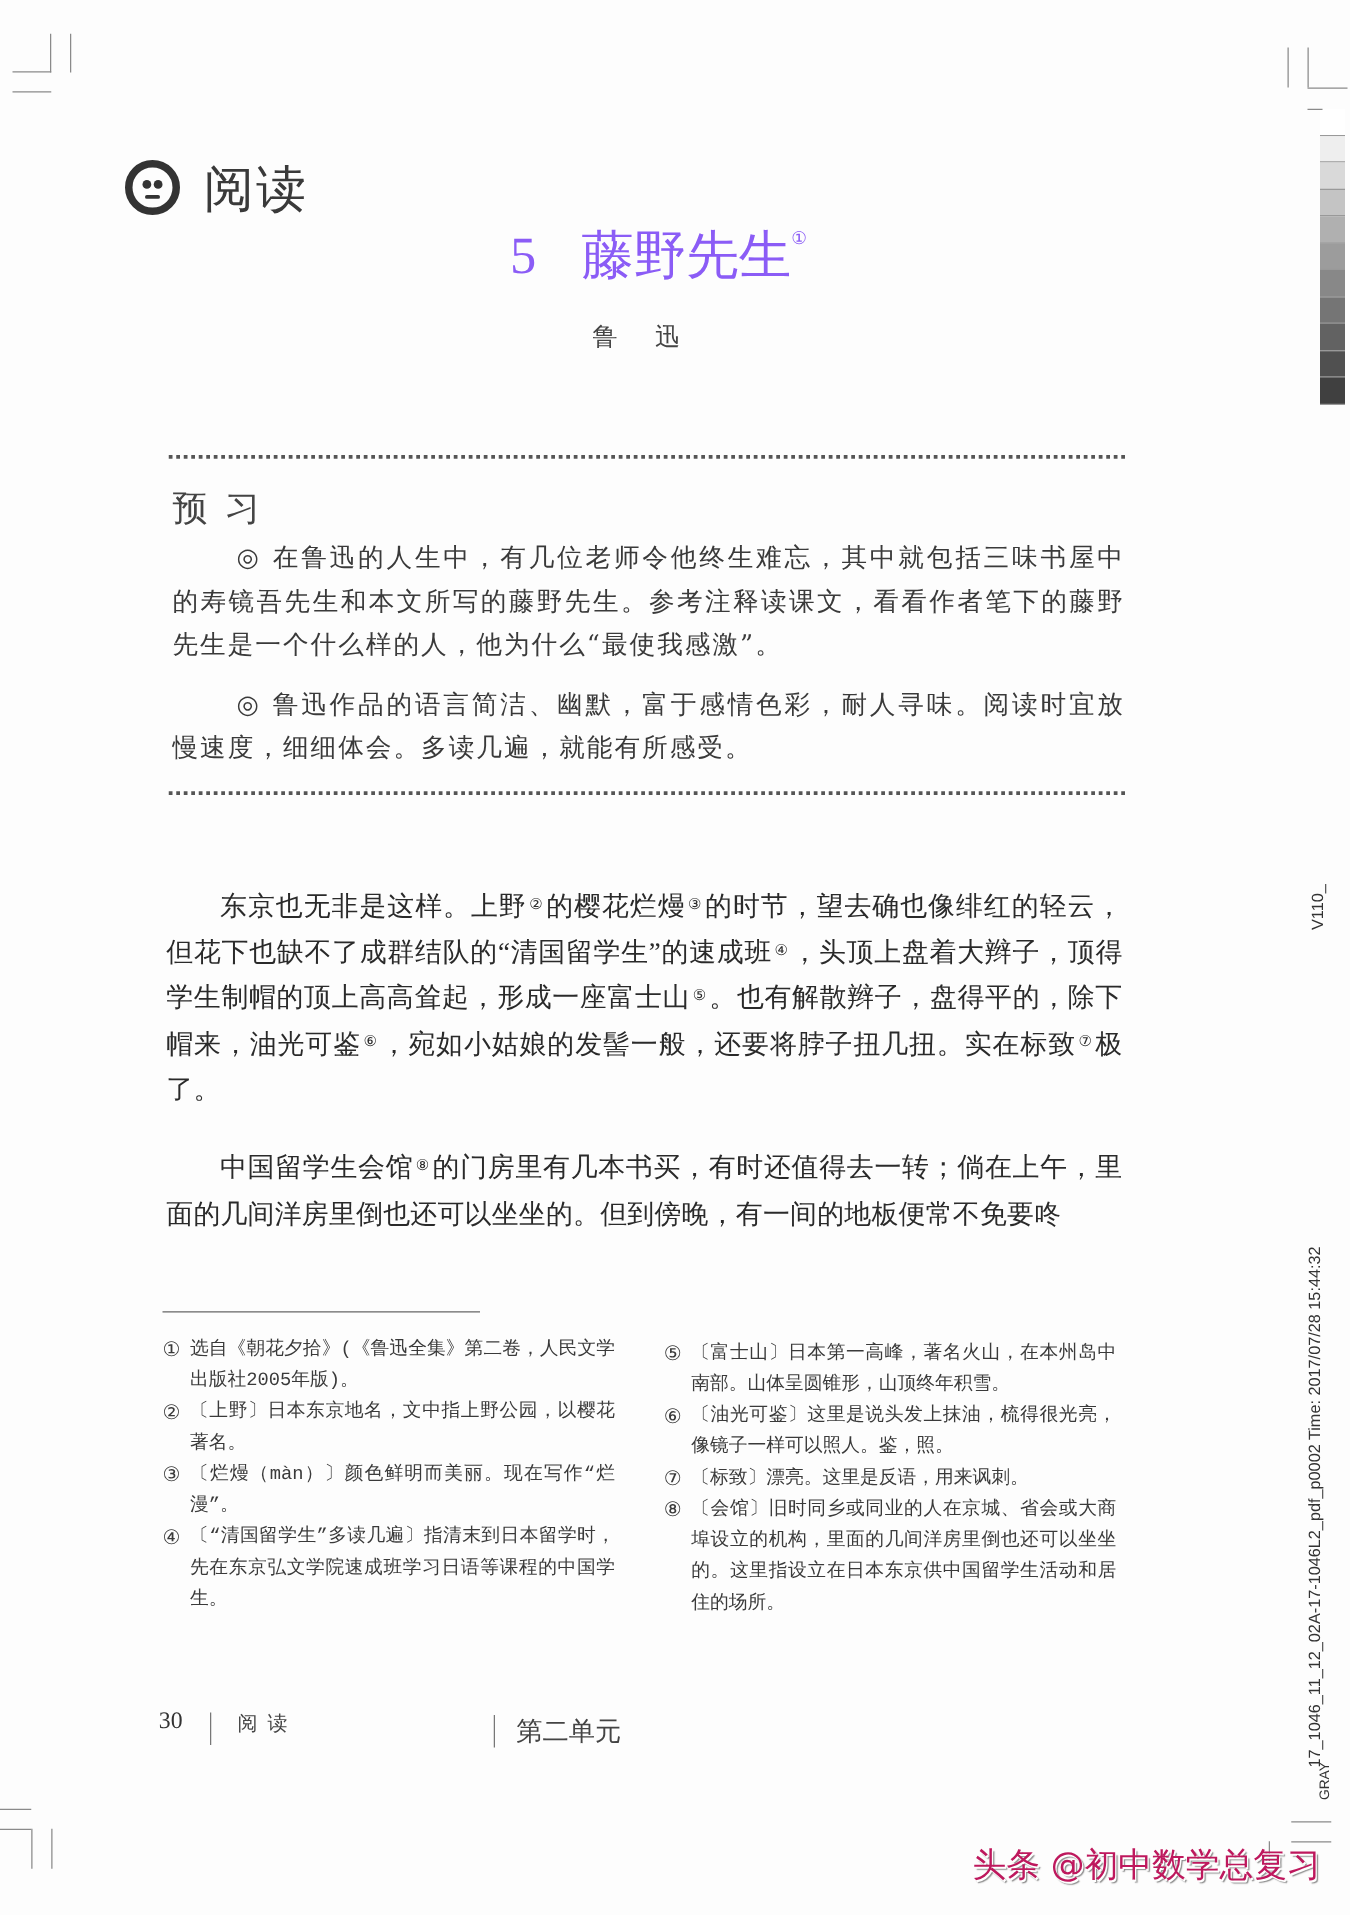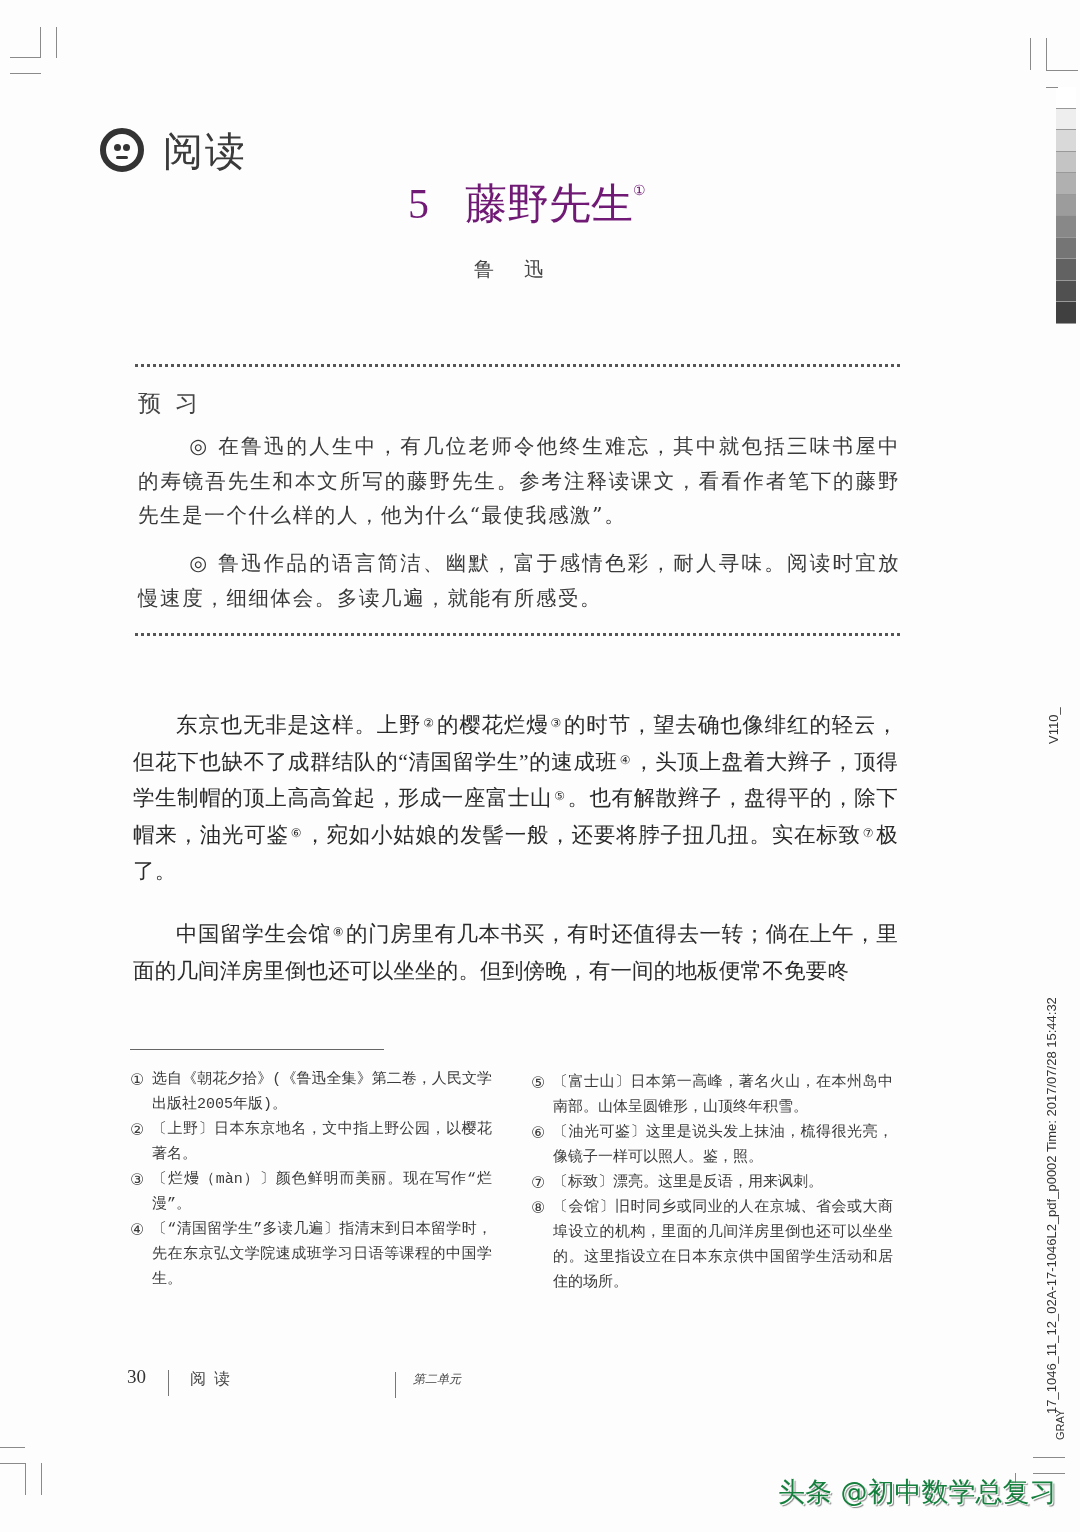--- a/index.html
+++ b/index.html
@@ -12,27 +12,27 @@
   .crop { position: absolute; background: #8a8a8a; }
   
   .smiley {
     left: 100px; top: 128px; width: 44px; height: 44px; box-sizing: border-box;
     border: 6px solid #333; border-radius: 50%;
   }
   .smiley .eye { position: absolute; width: 7px; height: 7px; background: #333; border-radius: 50%; top: 10px; }
   .smiley .eye.l { left: 8px; } .smiley .eye.r { right: 8px; }
   .smiley .mouth { position: absolute; left: 10px; width: 12px; height: 3px; background: #333; top: 22px; border-radius: 2px; }
   .section-title { left: 163px; top: 124px; font-size: 40px; color: #3a3a3a; letter-spacing: 2px; }
-  .lesson-title { left: 408px; top: 176px; font-size: 42px; color: #701a75; white-space: nowrap; }
+  .lesson-title { left: 408px; top: 176px; font-size: 42px; color: #8b5cf6; white-space: nowrap; }
   .lesson-title .num { margin-right: 36px; font-family: "Liberation Serif", serif; }
   .lesson-title sup { font-size: 14px; vertical-align: top; position: relative; top: 6px; }
   .author { left: 474px; top: 256px; font-size: 20px; color: #444; letter-spacing: 30px; }
   .dotline { left: 135px; width: 765px; height: 0; border-top: 3px dotted #555; }
   
-  .preview-heading { left: 138px; top: 388px; font-size: 23px; color: #444; letter-spacing: 14px; }
+  .preview-heading { left: 138px; top: 388px; font-size: 28px; color: #444; letter-spacing: 14px; }
   .preview-para {
     left: 138px; width: 762px; font-size: 20.5px; line-height: 34.5px; color: #3a3a3a;
     text-indent: 2.5em; text-align: justify; letter-spacing: 1.6px;
   }
   
   .body-para {
     left: 133px; width: 765px; font-size: 21.5px; line-height: 36.5px; color: #2a2a2a;
     text-indent: 2em; text-align: justify; letter-spacing: 0.2px;
     font-family: "Liberation Serif", "DejaVu Serif", serif;
   }
@@ -42,30 +42,30 @@
   .fn-col { width: 362px; font-size: 15px; line-height: 25px; color: #3a3a3a; font-family: "DejaVu Sans", "Liberation Sans", sans-serif; }
   .fn-col.left { left: 130px; top: 1067px; }
   .fn-col.right { left: 531px; top: 1070px; }
   .fn { display: flex; }
   .fn .mark { width: 22px; flex: none; font-size: 16px; }
   .fn .txt { flex: 1; text-align: justify; font-family: Liberation Mono, monospace; }
   
   .page-num { left: 127px; top: 1366px; font-size: 19px; color: #333; font-family: "Liberation Serif", serif; }
   .vbar { width: 1px; background: #777; }
   .footer-section { left: 190px; top: 1369px; font-size: 16px; color: #444; letter-spacing: 8px; }
-  .footer-unit { left: 413px; top: 1371px; font-size: 12px; color: #444; font-style: italic; }
+  .footer-unit { left: 413px; top: 1371px; font-size: 21px; color: #444; }
   
   .vert-text {
     position: absolute; transform-origin: left top; transform: rotate(-90deg);
     white-space: nowrap; font-family: "Liberation Sans", "DejaVu Sans", sans-serif; color: #333;
   }
   .graybar { left: 1056px; top: 87px; width: 20px; }
   .graybar div { height: 20.5px; border-bottom: 1px solid #999; }
   .watermark {
-    left: 778px; top: 1474px; font-size: 27px; color: #15803d; white-space: nowrap;
+    left: 778px; top: 1474px; font-size: 27px; color: #be185d; white-space: nowrap;
     font-family: "DejaVu Sans", "Liberation Sans", sans-serif;
     text-shadow: 1px 1px 0 #fff, 2px 2px 1px #888;
   }
 </style>
 </head>
 <body>
 
 <div class="crop" style="left:10px;top:57px;width:31px;height:1px;"></div>
 <div class="crop" style="left:40px;top:27px;width:1px;height:31px;"></div>
 <div class="crop" style="left:56px;top:27px;width:1px;height:31px;"></div>

